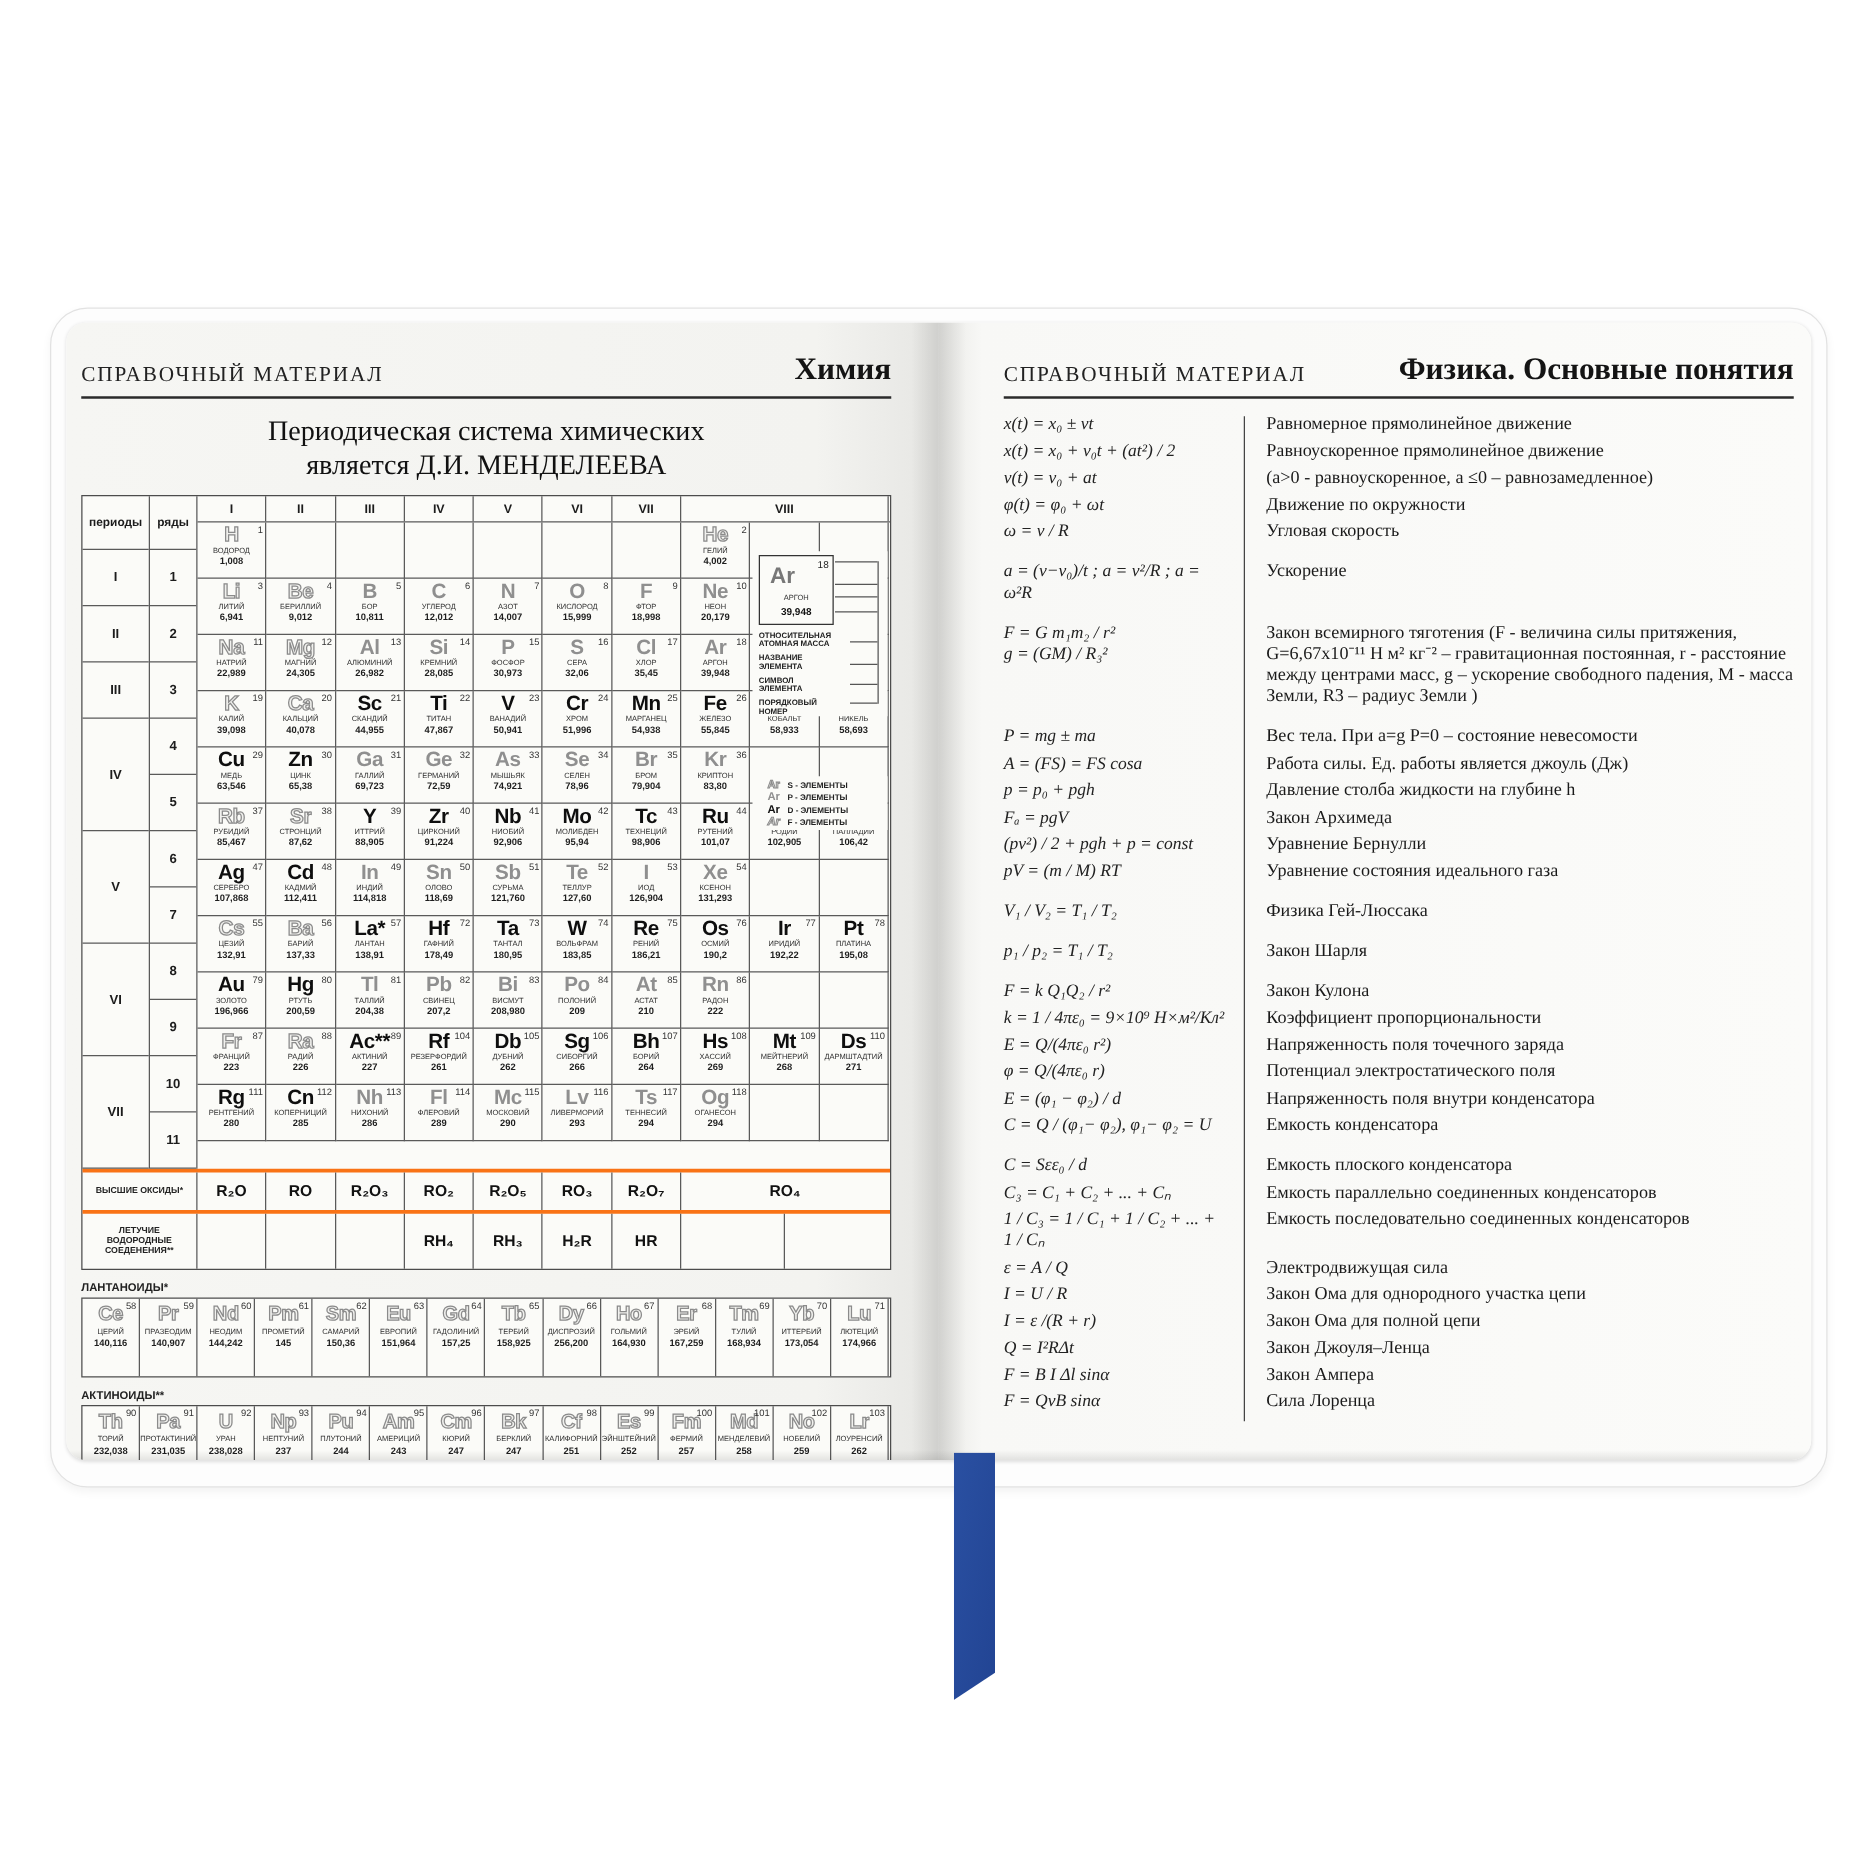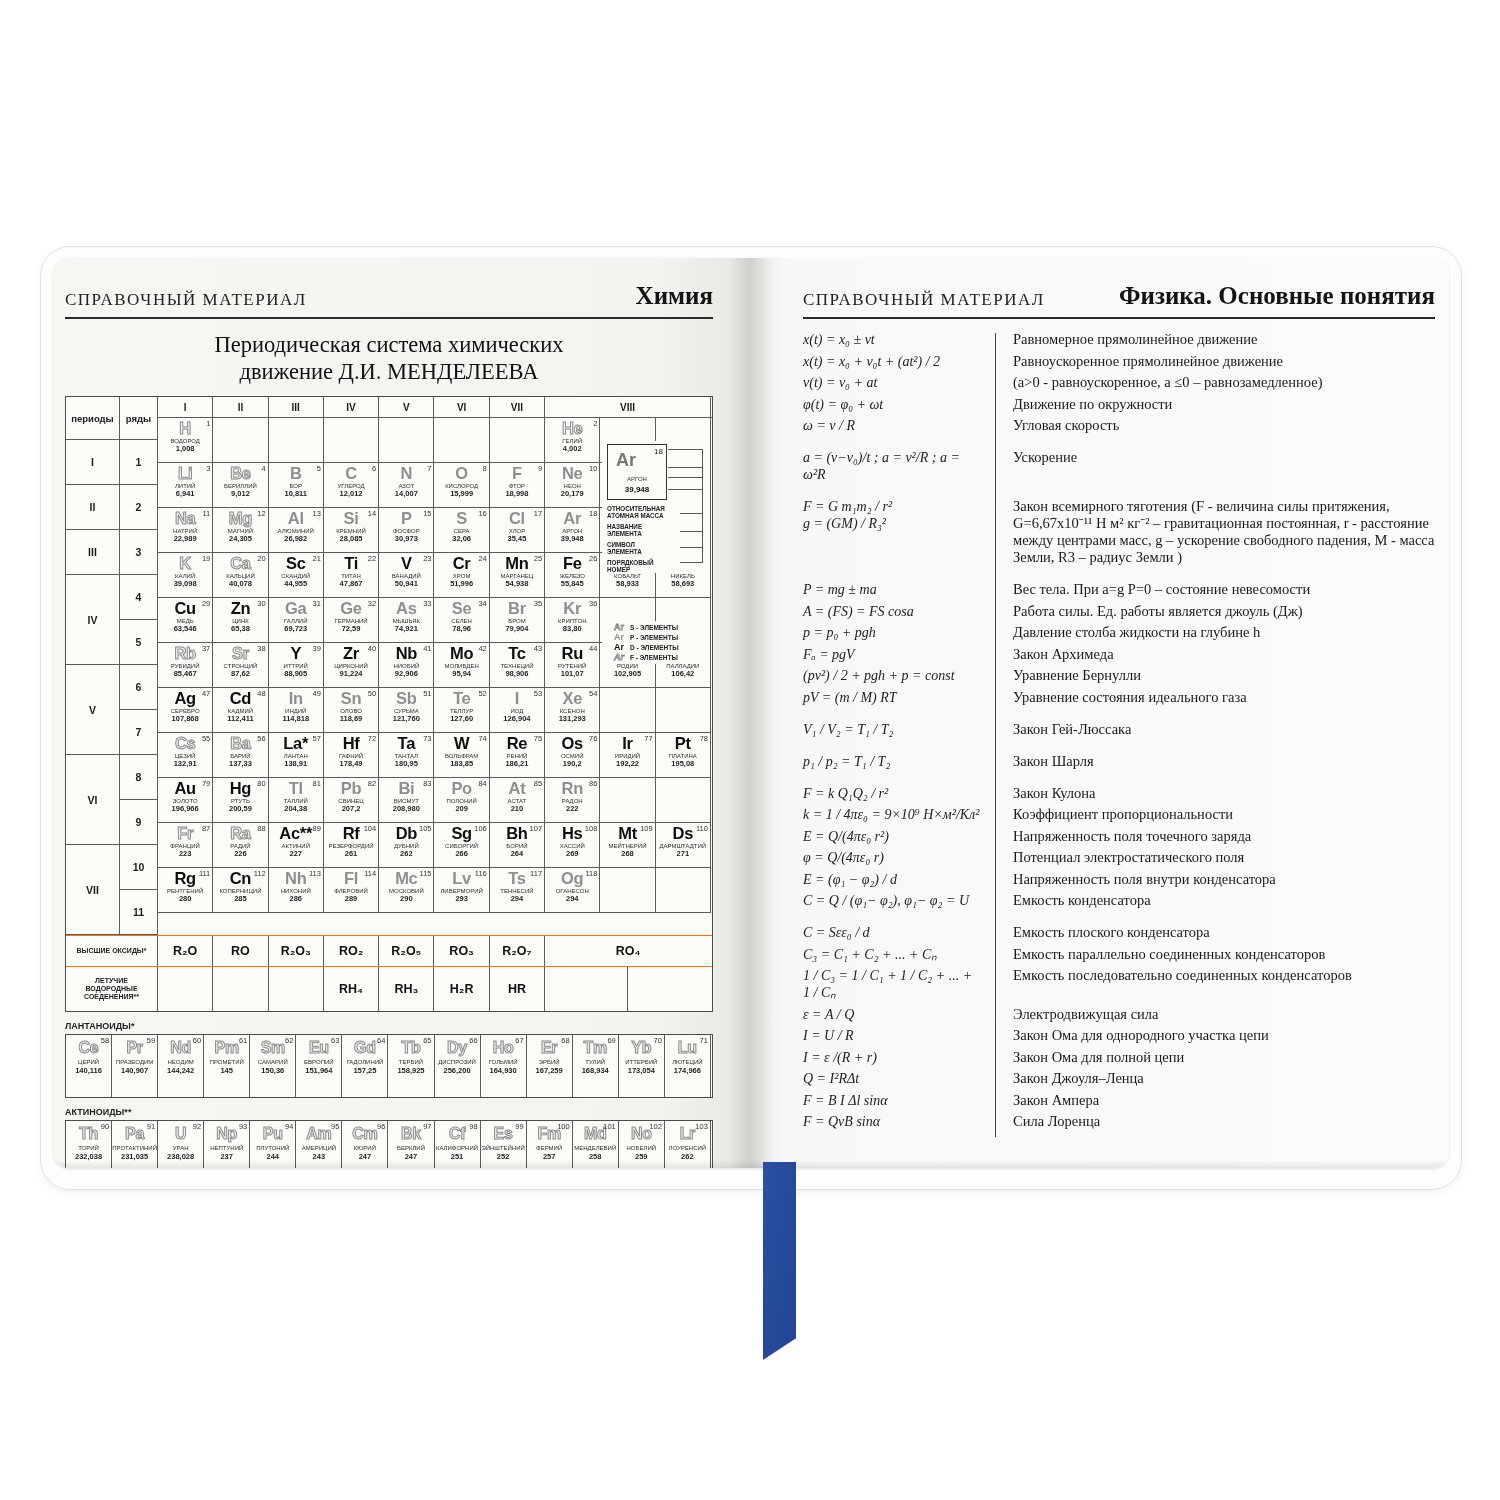--- a/index.html
+++ b/index.html
@@ -91,21 +91,21 @@
                background:#fbfbf8;z-index:3;display:flex;flex-direction:column;
                justify-content:flex-end;padding-bottom:2px;box-sizing:border-box;}
   .tl-row{display:flex;align-items:baseline;height:10px;padding-left:12px;}
   .tl-sym{width:16px;font-size:9px;font-weight:800;color:#111;}
   .t-s .tl-sym{color:#f1f1ee;-webkit-text-stroke:.8px #8b8b8b;}
   .t-p .tl-sym{color:#8f8f8f;}
   .t-f .tl-sym{color:#f1f1ee;-webkit-text-stroke:.8px #8b8b8b;font-style:italic;}
   .tl-label{font-size:6.5px;font-weight:700;color:#222;}
 
   
-  .sp-row{display:flex;border-top:1px solid #f97316;}
+  .sp-row{display:flex;border-top:3px solid #f97316;}
   .sp-label{width:92px;flex:0 0 92px;display:flex;align-items:center;justify-content:center;
             text-align:center;font-size:7px;font-weight:700;color:#222;box-sizing:border-box;
             white-space:pre-line;line-height:8px;}
   .ocell{width:55.3px;flex:0 0 55.3px;height:30px;display:flex;align-items:center;justify-content:center;
          font-size:12.5px;font-weight:800;color:#111;box-sizing:border-box;}
   .ocell.wide{width:165.9px;flex:0 0 165.9px;}
   .hyd .ocell{height:44px;}
   .hyd .ocell.half{width:82.9px;flex:0 0 82.9px;}
 
   
@@ -135,21 +135,21 @@
 
     <div class="page-left">
       <div class="pl-inner">
         <div class="phead">
           <span class="lbl">СПРАВОЧНЫЙ МАТЕРИАЛ</span>
           <span class="subj">Химия</span>
         </div>
 
         <div class="chem-title">
           <div>Периодическая система химических</div>
-          <div>движение Д.И. МЕНДЕЛЕЕВА</div>
+          <div>является Д.И. МЕНДЕЛЕЕВА</div>
         </div>
 
         <div class="ptable">
           <div class="pt-top">
 
             <div class="col-periods br">
               <div class="hcell h43 bb">периоды</div>
               <div>
                   <div class="pbox bb">I</div>
                   <div class="pbox bb">II</div>
@@ -1170,21 +1170,21 @@
               <div class="frow">
               <div class="f">(pv²) / 2 + pgh + p = const</div>
               <div class="d">Уравнение Бернулли</div>
             </div>
               <div class="frow">
               <div class="f">pV = (m / M) RT</div>
               <div class="d">Уравнение состояния идеального газа</div>
             </div>
               <div class="frow gap">
               <div class="f">V₁ / V₂ = T₁ / T₂</div>
-              <div class="d">Закон Гей-Люссака</div>
+              <div class="d">Физика Гей-Люссака</div>
             </div>
               <div class="frow gap">
               <div class="f">p₁ / p₂ = T₁ / T₂</div>
               <div class="d">Закон Шарля</div>
             </div>
               <div class="frow gap">
               <div class="f">F = k Q₁Q₂ / r²</div>
               <div class="d">Закон Кулона</div>
             </div>
               <div class="frow">

